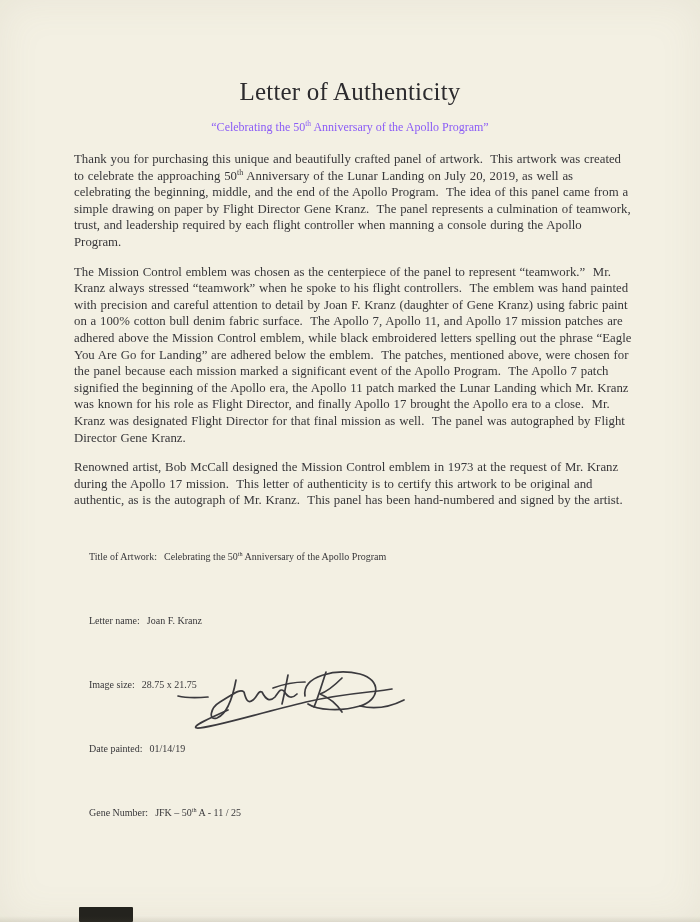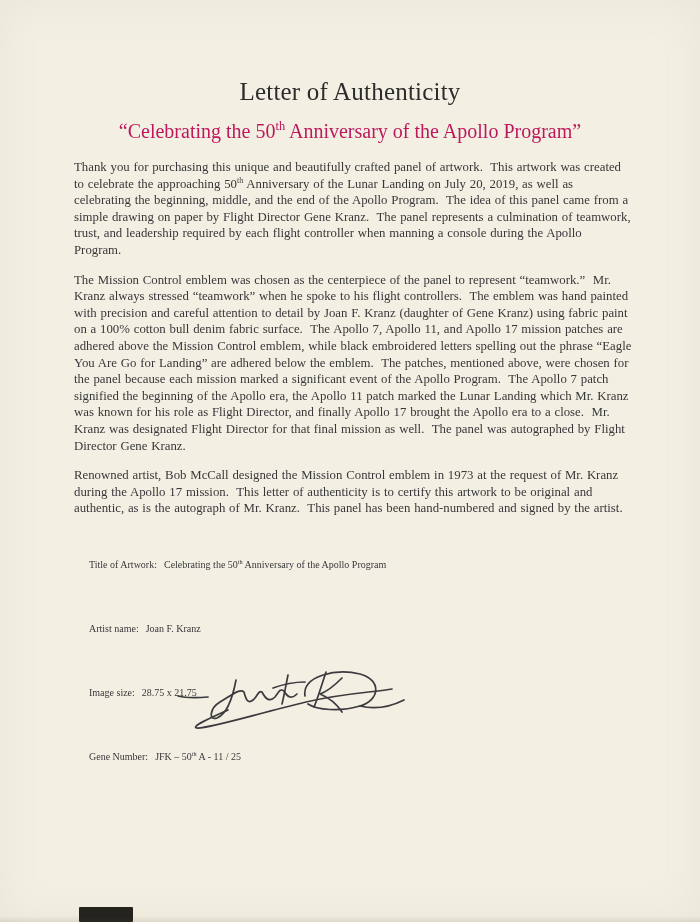--- a/index.html
+++ b/index.html
@@ -20,22 +20,22 @@
   .title{
     margin:0;padding-top:78px;
     text-align:center;
     font-size:25px;font-weight:400;
     letter-spacing:0.2px;
     color:#2c2b2e;
   }
   .subtitle{
     margin:14px 0 0 0;
     text-align:center;
-    font-size:20px;font-weight:400;
-    color:#be185d;
+    font-size:12px;font-weight:400;
+    color:#8b5cf6;
   }
   .body-text{
     margin:16px 70px 0 74px;
     width:558px;
     font-family:Liberation Serif, serif;
   }
   .body-text p{
     margin:0 0 13px 0;
     font-size:12.8px;
     line-height:16.6px;
@@ -89,24 +89,27 @@
     <p>Thank you for purchasing this unique and beautifully crafted panel of artwork.  This artwork was created to celebrate the approaching 50<sup>th</sup> Anniversary of the Lunar Landing on July 20, 2019, as well as celebrating the beginning, middle, and the end of the Apollo Program.  The idea of this panel came from a simple drawing on paper by Flight Director Gene Kranz.  The panel represents a culmination of teamwork, trust, and leadership required by each flight controller when manning a console during the Apollo Program.</p>
     <p>The Mission Control emblem was chosen as the centerpiece of the panel to represent “teamwork.”  Mr. Kranz always stressed “teamwork” when he spoke to his flight controllers.  The emblem was hand painted with precision and careful attention to detail by Joan F. Kranz (daughter of Gene Kranz) using fabric paint on a 100% cotton bull denim fabric surface.  The Apollo 7, Apollo 11, and Apollo 17 mission patches are adhered above the Mission Control emblem, while black embroidered letters spelling out the phrase “Eagle You Are Go for Landing” are adhered below the emblem.  The patches, mentioned above, were chosen for the panel because each mission marked a significant event of the Apollo Program.  The Apollo 7 patch signified the beginning of the Apollo era, the Apollo 11 patch marked the Lunar Landing which Mr. Kranz was known for his role as Flight Director, and finally Apollo 17 brought the Apollo era to a close.  Mr. Kranz was designated Flight Director for that final mission as well.  The panel was autographed by Flight Director Gene Kranz.</p>
     <p>Renowned artist, Bob McCall designed the Mission Control emblem in 1973 at the request of Mr. Kranz during the Apollo 17 mission.  This letter of authenticity is to certify this artwork to be original and authentic, as is the autograph of Mr. Kranz.  This panel has been hand-numbered and signed by the artist.</p>
   </div>
 
   <div class="fields">
     <div class="field-row">
       <span class="field-label">Title of Artwork:</span><span class="field-value">Celebrating the 50<sup>th</sup> Anniversary of the Apollo Program</span>
     </div>
     <div class="field-row">
-      <span class="field-label">Artist name:</span><span class="field-value">Joan F. Kranz</span>
+      <span class="field-label">Letter name:</span><span class="field-value">Joan F. Kranz</span>
     </div>
     <div class="field-row">
       <span class="field-label">Image size:</span><span class="field-value">28.75 x 21.75</span>
+    </div>
+    <div class="field-row">
+      <span class="field-label">Date painted:</span><span class="field-value">01/14/19</span>
     </div>
     <div class="field-row">
       <span class="field-label">Gene Number:</span><span class="field-value">JFK – 50<sup>th</sup> A - 11 / 25</span>
     </div>
   </div>
 
   <svg class="signature-svg" viewBox="0 0 230 70" aria-hidden="true">
 
     <path d="M2,30 C10,32 20,32 32,31"></path>
 

